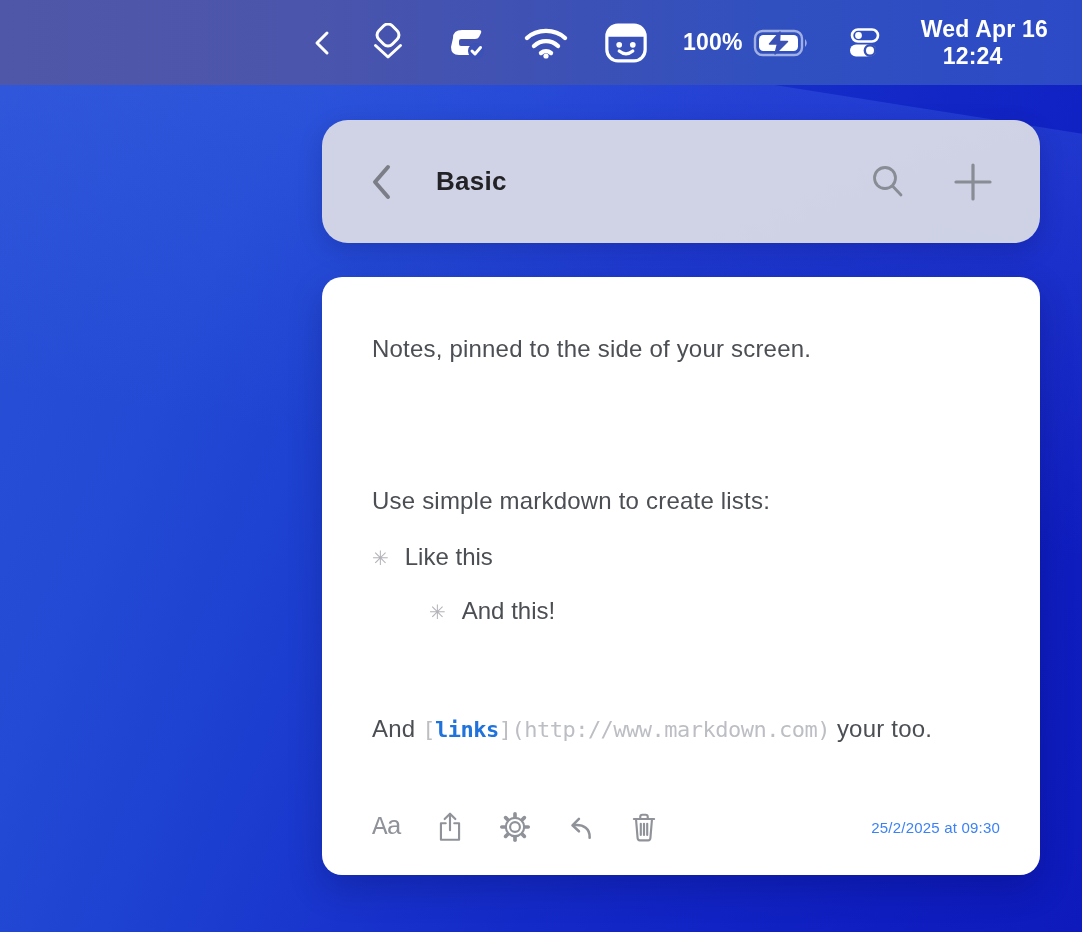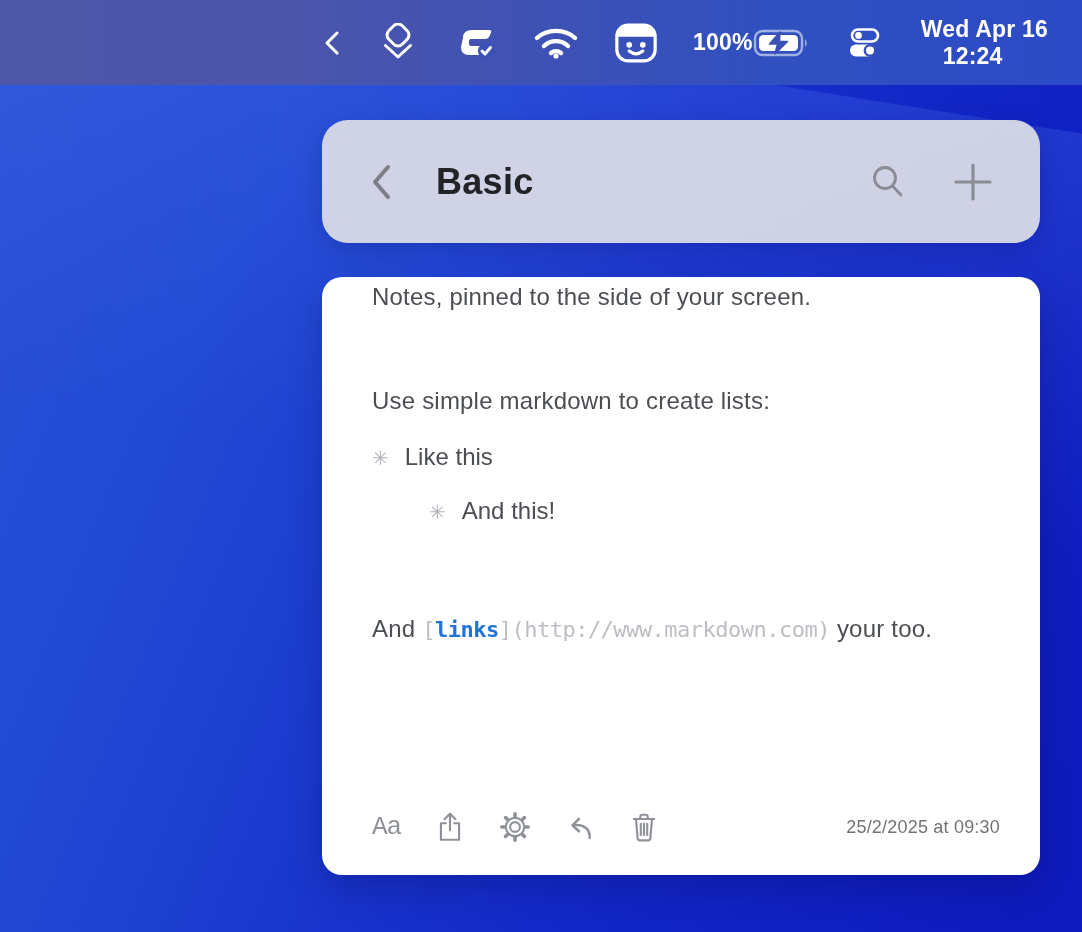--- a/index.html
+++ b/index.html
@@ -23,68 +23,68 @@
     position:absolute; top:0; left:0; width:1082px; height:85px;
     background:linear-gradient(90deg,#4f57a8 0%,#4b55ab 28%,#3d51b5 52%,#3050c0 72%,#2c4ac6 100%);
     display:flex; align-items:center; justify-content:flex-end;
     padding-right:34px; color:#ffffff;
   }
   .menubar .mb-item { display:flex; align-items:center; justify-content:center; }
   .mb-gap-md { margin-left:36px; }
   .menubar svg { display:block; }
   .mb-text { font-size:23px; font-weight:600; letter-spacing:0.2px; }
   .battery-group { display:flex; align-items:center; margin-left:36px; }
-  .battery-group .mb-text { }
+  .battery-group .mb-text { margin-right:10px; }
   .clock { display:flex; align-items:flex-start; margin-left:40px;flex-direction:column; }
   .clock .time { margin-left:22px; }
 
   
   .titlebar {
     position:absolute; left:322px; top:120px; width:718px; height:123px;
     background:rgba(213,216,229,0.97);
     border-radius:26px;
     display:flex; align-items:center;
     padding:0 46px 0 46px;
     box-shadow:0 8px 24px rgba(0,0,60,0.18);
   }
   .titlebar .title {
-    font-size:36px; font-weight:700; color:#232227; letter-spacing:0.3px;
+    font-size:26px; font-weight:700; color:#232227; letter-spacing:0.3px;
     margin-left:42px;
   }
   .titlebar .tb-btn { display:flex; align-items:center; justify-content:center; cursor:default; }
   .tb-search { margin-left:auto; }
   .tb-plus { margin-left:44px; }
 
   
   .card {
     position:absolute; left:322px; top:277px; width:718px; height:598px;
     background:#ffffff; border-radius:20px;
     box-shadow:0 14px 34px rgba(0,0,60,0.22);
     padding:0 50px;
   }
   .note-body { color:#4b4e53; font-size:24px; line-height:40px; letter-spacing:0.2px; }
-  .p1 { }
-  .p2 { margin-top:64px; }
+  .p1 { padding-top:52px; }
+  .p2 { margin-top:112px; }
   .list-row { display:flex; align-items:baseline; margin-top:22px; }
   .list-row.level2 { padding-left:57px; margin-top:26px; }
   .bullet { color:#b3b3ba; font-size:20px; margin-right:16px; font-family:"DejaVu Sans",sans-serif; }
   .list-text { color:#4b4e53; font-size:24px; }
   .p-link { margin-top:82px; line-height:43px; width:620px; }
   .mono { font-family:"DejaVu Sans Mono",monospace; font-size:22px; letter-spacing:-0.5px; }
   .md-dim { color:#bcbec3; }
   .md-link { color:#2173dc; font-weight:bold; cursor:pointer; }
 
   
   .note-toolbar {
     position:absolute; left:50px; right:40px; bottom:28px; height:40px;
     display:flex; align-items:center;
   }
   .note-toolbar .tool { margin-right:34px; display:flex; align-items:center; justify-content:center;font-family:Liberation Mono, monospace; }
   .tool-aa { font-size:26px; color:#8f9298; letter-spacing:-1px; font-weight:400; }
-  .timestamp { margin-left:auto; color:#737373; font-size:18px; font-weight:500; letter-spacing:0.2px; }
+  .timestamp { margin-left:auto; color:#3b82f6; font-size:15px; font-weight:500; letter-spacing:0.2px; }
 </style>
 </head>
 <body>
 
 <div class="wallpaper-band"></div>
 
 <div class="menubar">
 
   <span class="mb-item">
     <svg width="22" height="30" viewBox="0 0 22 30" fill="none" stroke="#ffffff" stroke-width="3" stroke-linecap="round" stroke-linejoin="round">

